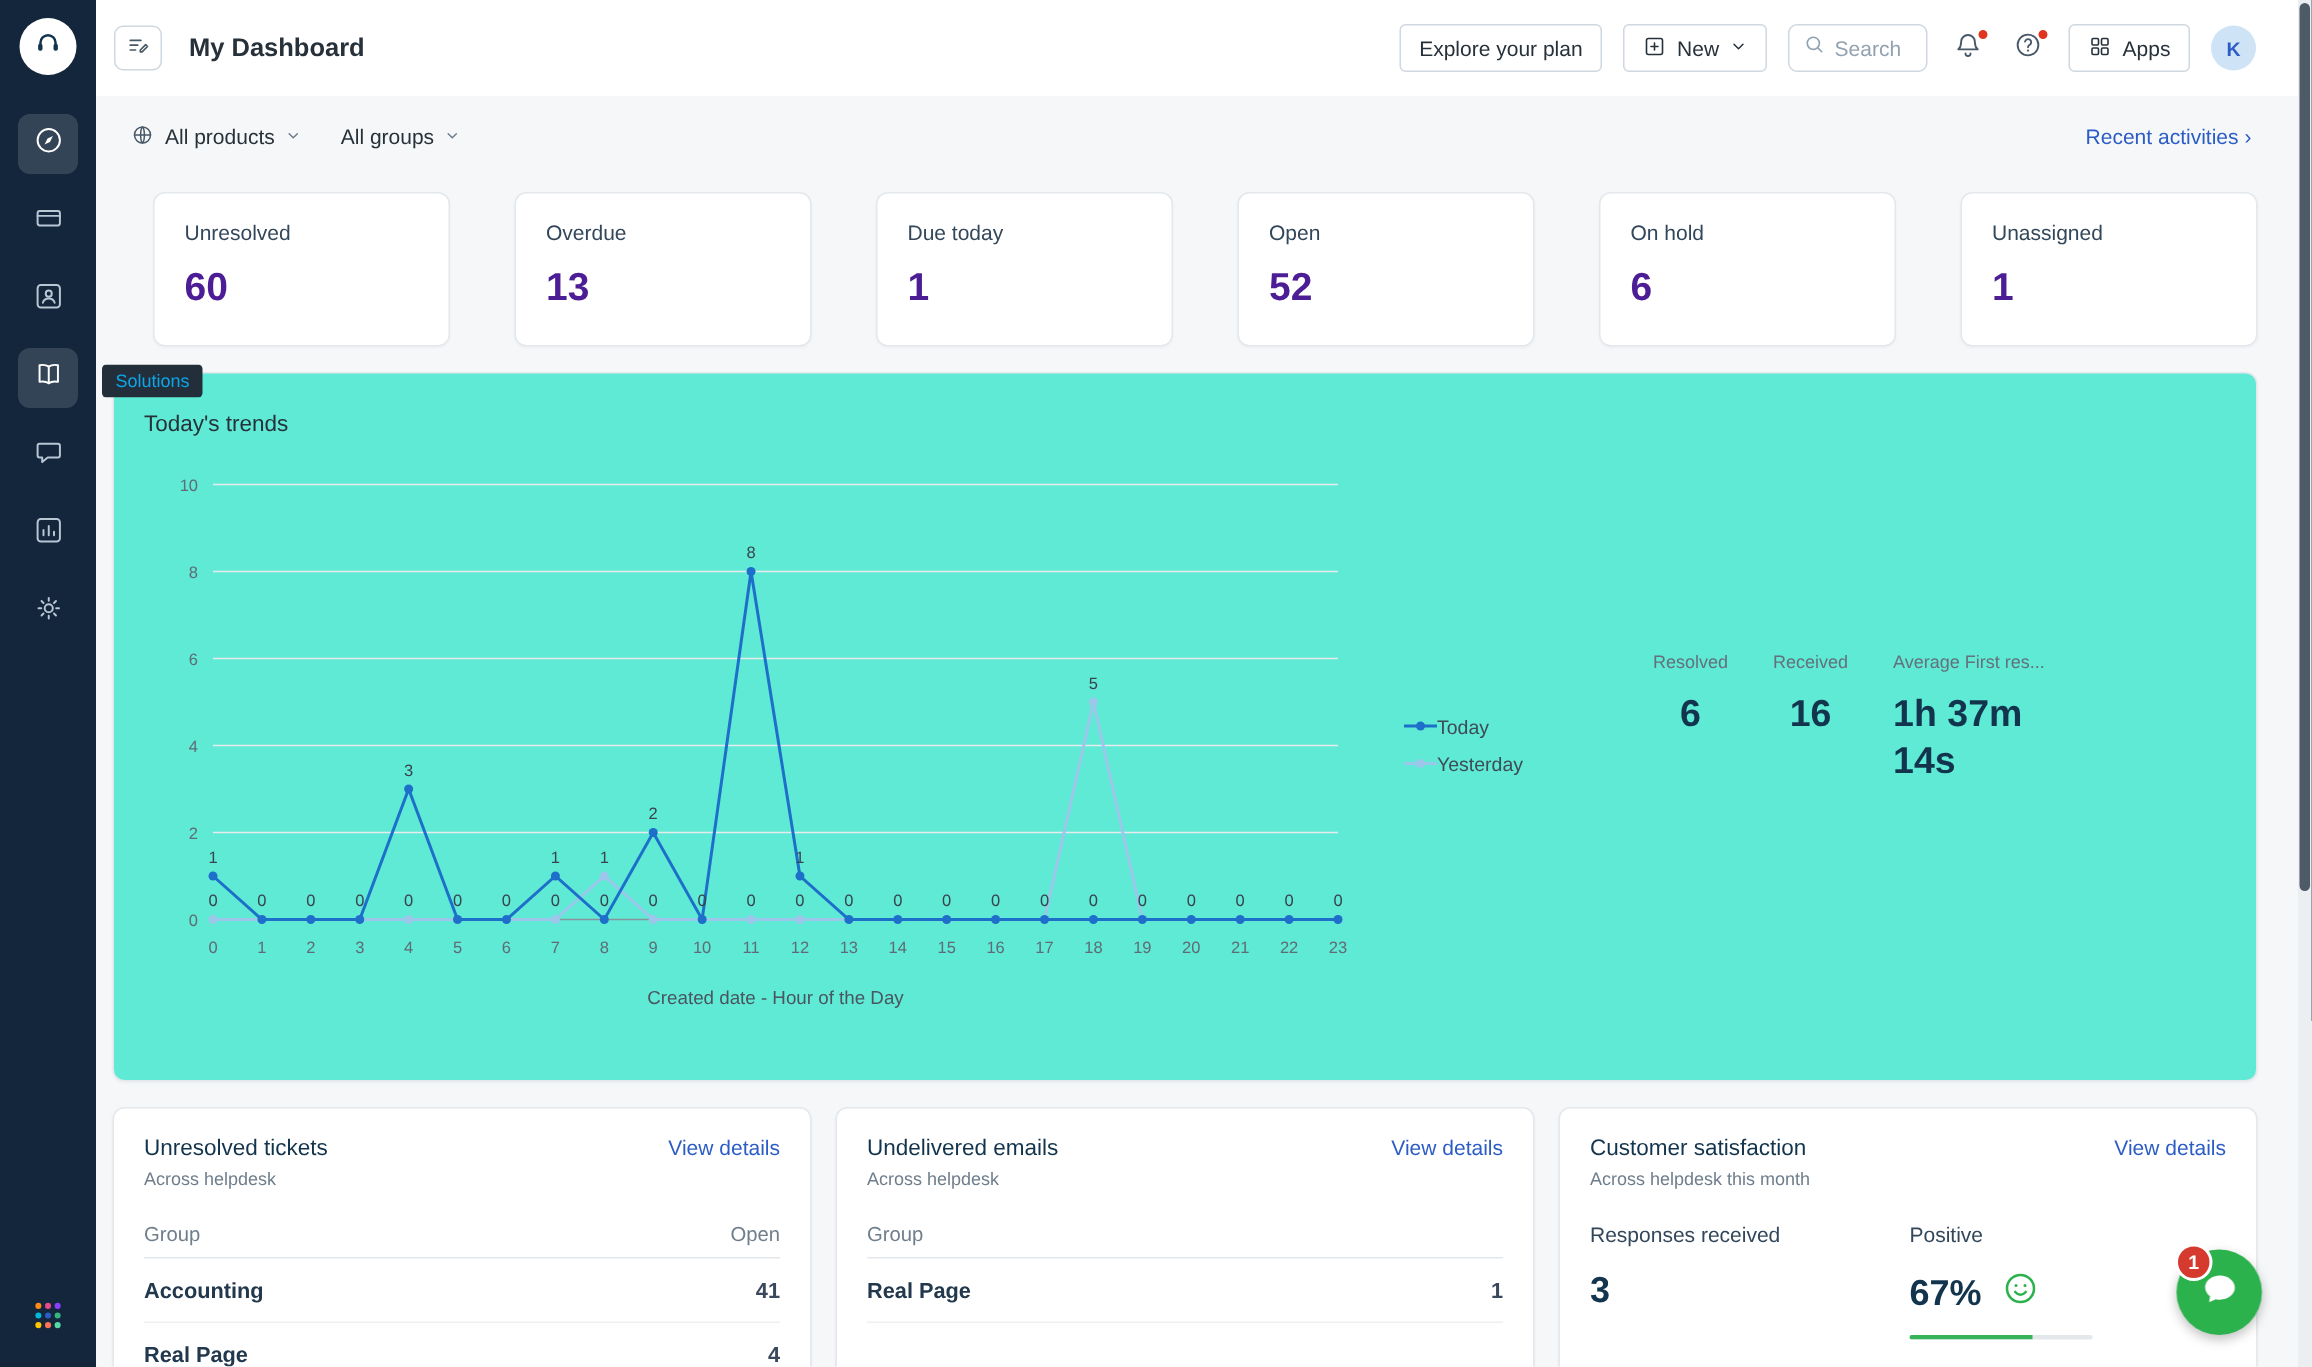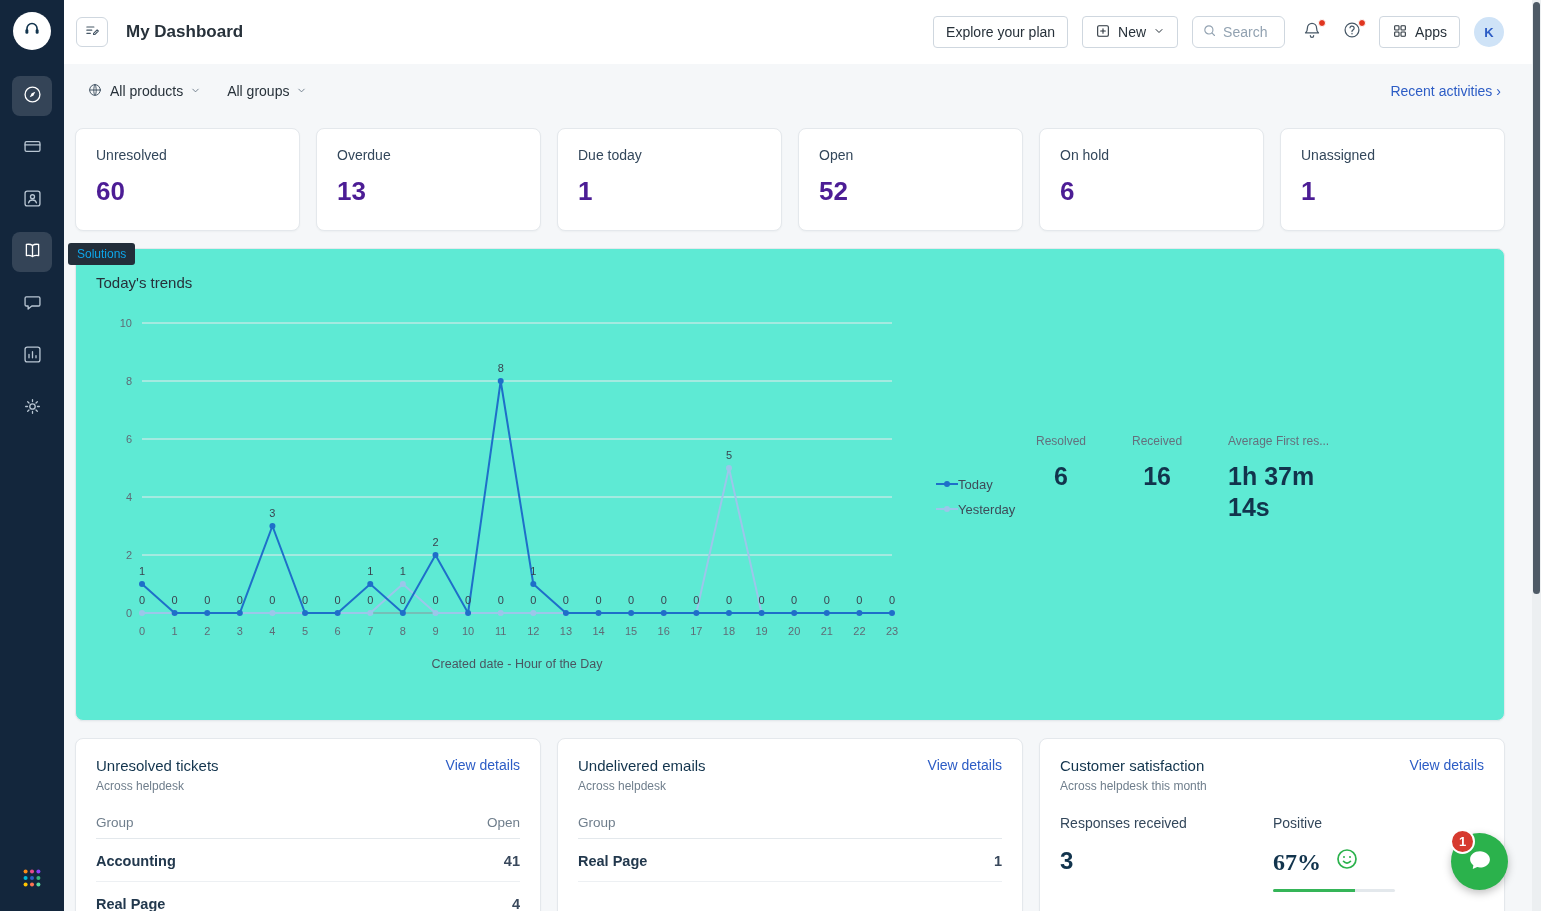--- a/index.html
+++ b/index.html
@@ -47,37 +47,37 @@
 
   .filter-bar { height:54px; display:flex; align-items:center; padding:0 31px 0 23px; }
   .fil-item { display:flex; align-items:center; gap:7px; font-size:14px; color:#27313a;
     margin-right:26px; cursor:pointer; }
   .fil-item .chev { color:#6b7a88; }
   .recent-link { margin-left:auto; color:#2c5cc5; font-size:14px; cursor:pointer;
     display:flex; align-items:center; gap:4px; }
 
   .stats-row { display:flex; gap:16px; margin:10px 27px 17px 11px; }
   .stat-card { flex:1; height:103px; background:#fff; border:1px solid #e4e8ec;
-    border-radius:8px; padding:18px 20px; box-shadow:0 1px 2px rgba(20,40,60,.04); cursor:pointer; }
+    border-radius:8px; padding:18px 20px; box-shadow:0 1px 2px rgba(20,40,60,.04); cursor:pointer;margin-left:27px; }
   .stat-label { font-size:14px; color:#33475b; }
   .stat-value { font-size:26px; font-weight:bold; color:#4c1d95; margin-top:13px; }
 
   .trends-panel { margin:0 27px 17px 11px; height:473px; background:#5eead4;
     border:1px solid #e4e8ec; border-radius:8px; position:relative;
     box-shadow:0 1px 2px rgba(20,40,60,.04); }
   .trends-title { position:absolute; left:20px; top:25px; font-size:15px; color:#27313a; }
   .chart-wrap { position:absolute; left:12px; top:48px; }
   .tk { font-size:11px; fill:#5f6b76; font-family:"Liberation Sans",sans-serif; }
   .lbl { font-size:11px; fill:#3a4450; font-family:"Liberation Sans",sans-serif; }
   .chart-xlabel { margin:12px 0 0 54px; width:750px; text-align:center; font-size:12.5px;
     color:#4a5560; }
   .legend { position:absolute; left:860px; top:228px; display:flex; flex-direction:column;
     gap:10px; font-size:13px; color:#3e4c59; }
   .legend-item { display:flex; align-items:flex-end; gap:0; cursor:pointer; }
-  .metrics { position:absolute; left:960px; top:185px; display:flex; gap:46px; }
+  .metrics { position:absolute; left:1026px; top:185px; display:flex; gap:30px; }
   .metric { text-align:center; }
   .metric.left { text-align:left; }
   .metric-label { font-size:12px; color:#64707d; white-space:nowrap; }
   .metric-value { font-size:25px; font-weight:bold; color:#12344d; margin-top:13px;
     line-height:1.25; }
   .metric.wrapv .metric-value { width:100px; }
 
   .bottom-row { display:flex; gap:16px; margin:0 27px 0 11px; }
   .bcard { flex:1; height:245px; background:#fff; border:1px solid #e4e8ec; border-radius:8px;
     padding:18px 20px; box-shadow:0 1px 2px rgba(20,40,60,.04); }
@@ -89,21 +89,21 @@
   .bt-head { display:flex; justify-content:space-between; font-size:13.5px; color:#6f7e8c;
     padding:8px 0; border-bottom:1px solid #e3e8ec; }
   .bt-row { display:flex; justify-content:space-between; font-size:14.5px; color:#22384d;
     padding:14px 0 12px; border-bottom:1px solid #edf0f3; cursor:pointer;font-weight:bold; }
   .bt-row .num { color:#39485c; }
 
   .cs-cols { display:flex; margin-top:22px; }
   .cs-col-left { width:213px; }
   .cs-label { font-size:14px; color:#33475b; }
   .cs-value { font-size:24px; font-weight:bold; color:#12344d; margin-top:16px; }
-  .cs-positive-row { display:flex; align-items:center; gap:14px;font-family:Liberation Serif, serif; }
+  .cs-positive-row { display:flex; align-items:center; gap:14px; }
   .cs-bar { margin-top:12px; width:122px; height:3px; background:#e3e8ec; border-radius:2px;
     overflow:hidden; }
   .cs-bar-fill { height:100%; background:#35b558; }
 
   .chat-fab { position:fixed; right:33px; bottom:21px; width:57px; height:57px;
     border-radius:50%; background:#2bb24c; display:flex; align-items:center;
     justify-content:center; box-shadow:0 3px 8px rgba(0,0,0,.25); cursor:pointer; z-index:40; }
   .chat-badge { position:fixed; right:66px; bottom:57px; min-width:25px; height:25px;
     border-radius:13px; background:#d63a2f; color:#fff; font-size:13px; font-weight:bold;
     display:flex; align-items:center; justify-content:center; border:2px solid #fff;

